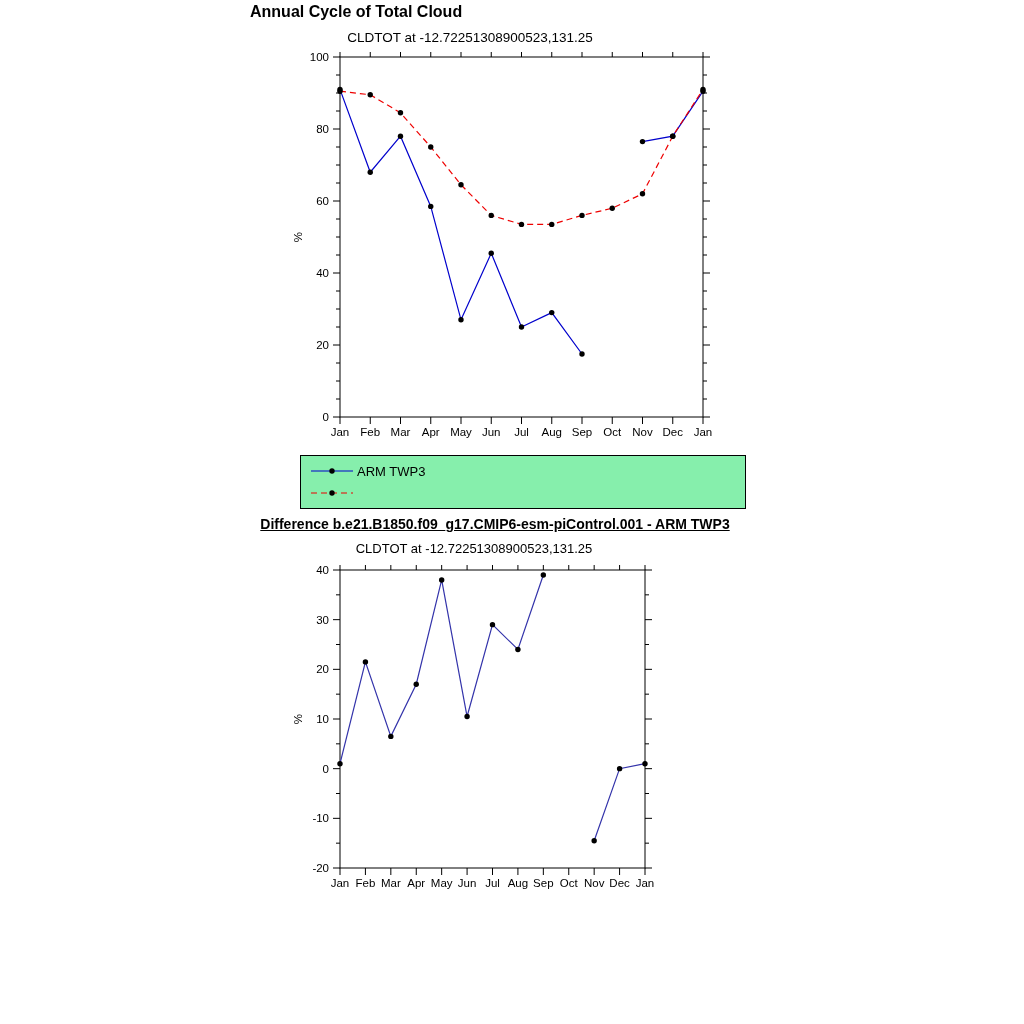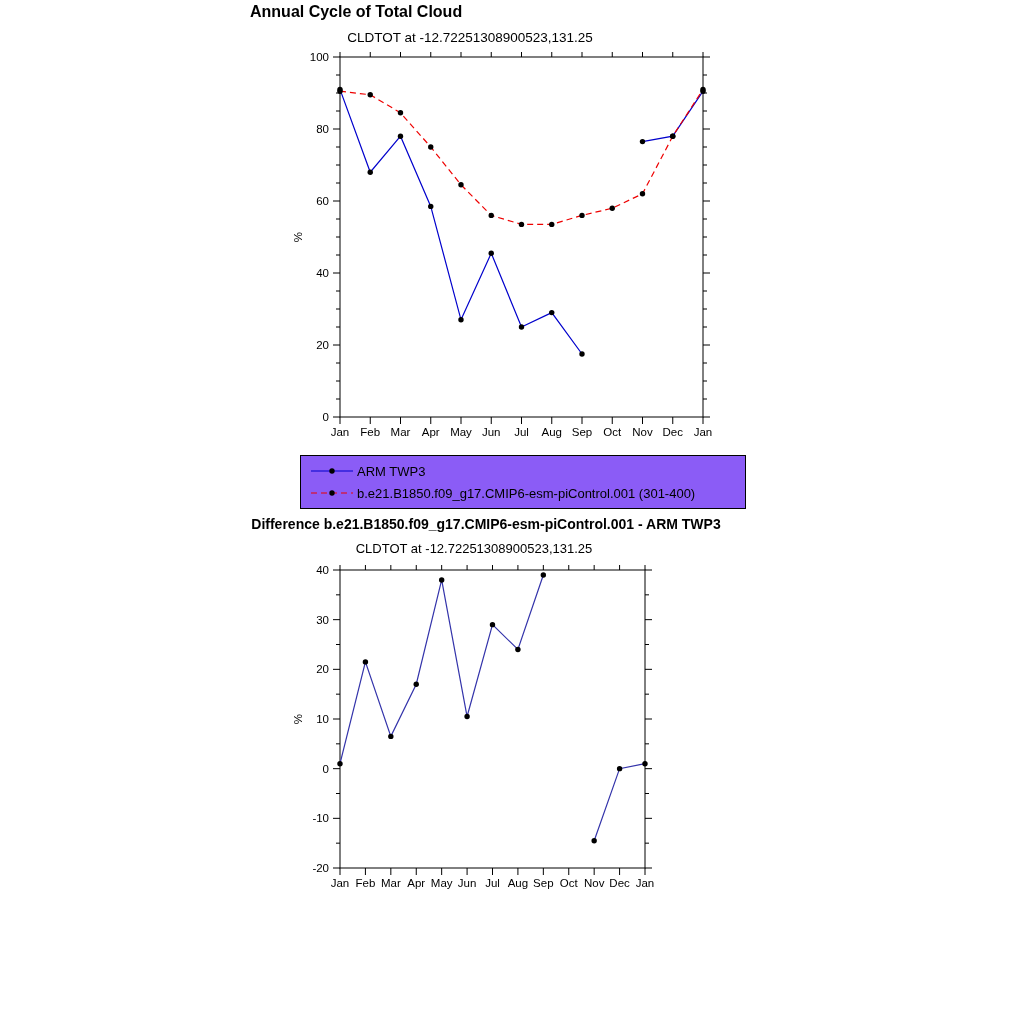--- a/index.html
+++ b/index.html
@@ -25,21 +25,21 @@
     text-align:center;font-size:13px;color:#000;
   }
   svg text{
     font-family:"Liberation Sans", sans-serif;
     fill:#000;
   }
   .legend{
     position:absolute;
     left:300px;top:455px;width:446px;
     border:1px solid #000;
-    background:#8b5cf6;
+    background:#86efac;
     box-sizing:border-box;
     padding:4px 4px 4px 8px;
   }
   .legend-row{
     display:flex;align-items:center;height:22px;font-size:13px;
   }
   .legend-sample{margin-right:2px;flex:0 0 auto;}
   .legend-label{white-space:nowrap;}
 </style>
 </head>
@@ -174,25 +174,24 @@
       <line x1="2" y1="7" x2="44" y2="7" stroke-width="1.2" stroke="#0000cc"></line>
       <circle cx="23" cy="7" r="2.7" fill="#000"></circle>
     </svg>
     <span class="legend-label">ARM TWP3</span>
   </div>
   <div class="legend-row">
     <svg class="legend-sample" width="46" height="14">
       <line x1="2" y1="7" x2="44" y2="7" stroke-width="1.2" stroke-dasharray="6 4" stroke="#ee0000"></line>
       <circle cx="23" cy="7" r="2.7" fill="#000"></circle>
     </svg>
-    <span class="legend-label">b.e21.B1850.f09_g17.CMIP6-esm-piControl.001 (301-400)</span>
   </div>
 </div>
 
-<div class="abs chart-title2" style="left:246px;top:516px;width:480px;">Difference b.e21.B1850.f09_g17.CMIP6-esm-piControl.001 - ARM TWP3</div>
+<div class="abs chart-title2" style="left:255px;top:516px;width:480px;text-decoration:underline;">Difference b.e21.B1850.f09_g17.CMIP6-esm-piControl.001 - ARM TWP3</div>
 <div class="abs chart-subtitle2" style="left:234px;top:541px;width:480px;">CLDTOT at -12.72251308900523,131.25</div>
 
 <svg id="chart2-svg" class="abs" style="left:280px;top:545px;" width="430" height="350">
     <rect x="60" y="25" width="305" height="298" fill="none" stroke="#000" stroke-width="1"></rect>
     <line x1="53" y1="323" x2="60" y2="323" stroke="#000" stroke-width="1"></line>
     <line x1="365" y1="323" x2="372" y2="323" stroke="#000" stroke-width="1"></line>
     <text x="49" y="327" text-anchor="end" font-size="11.5">-20</text>
     <line x1="53" y1="273.3333333333333" x2="60" y2="273.3333333333333" stroke="#000" stroke-width="1"></line>
     <line x1="365" y1="273.3333333333333" x2="372" y2="273.3333333333333" stroke="#000" stroke-width="1"></line>
     <text x="49" y="277.3333333333333" text-anchor="end" font-size="11.5">-10</text>

